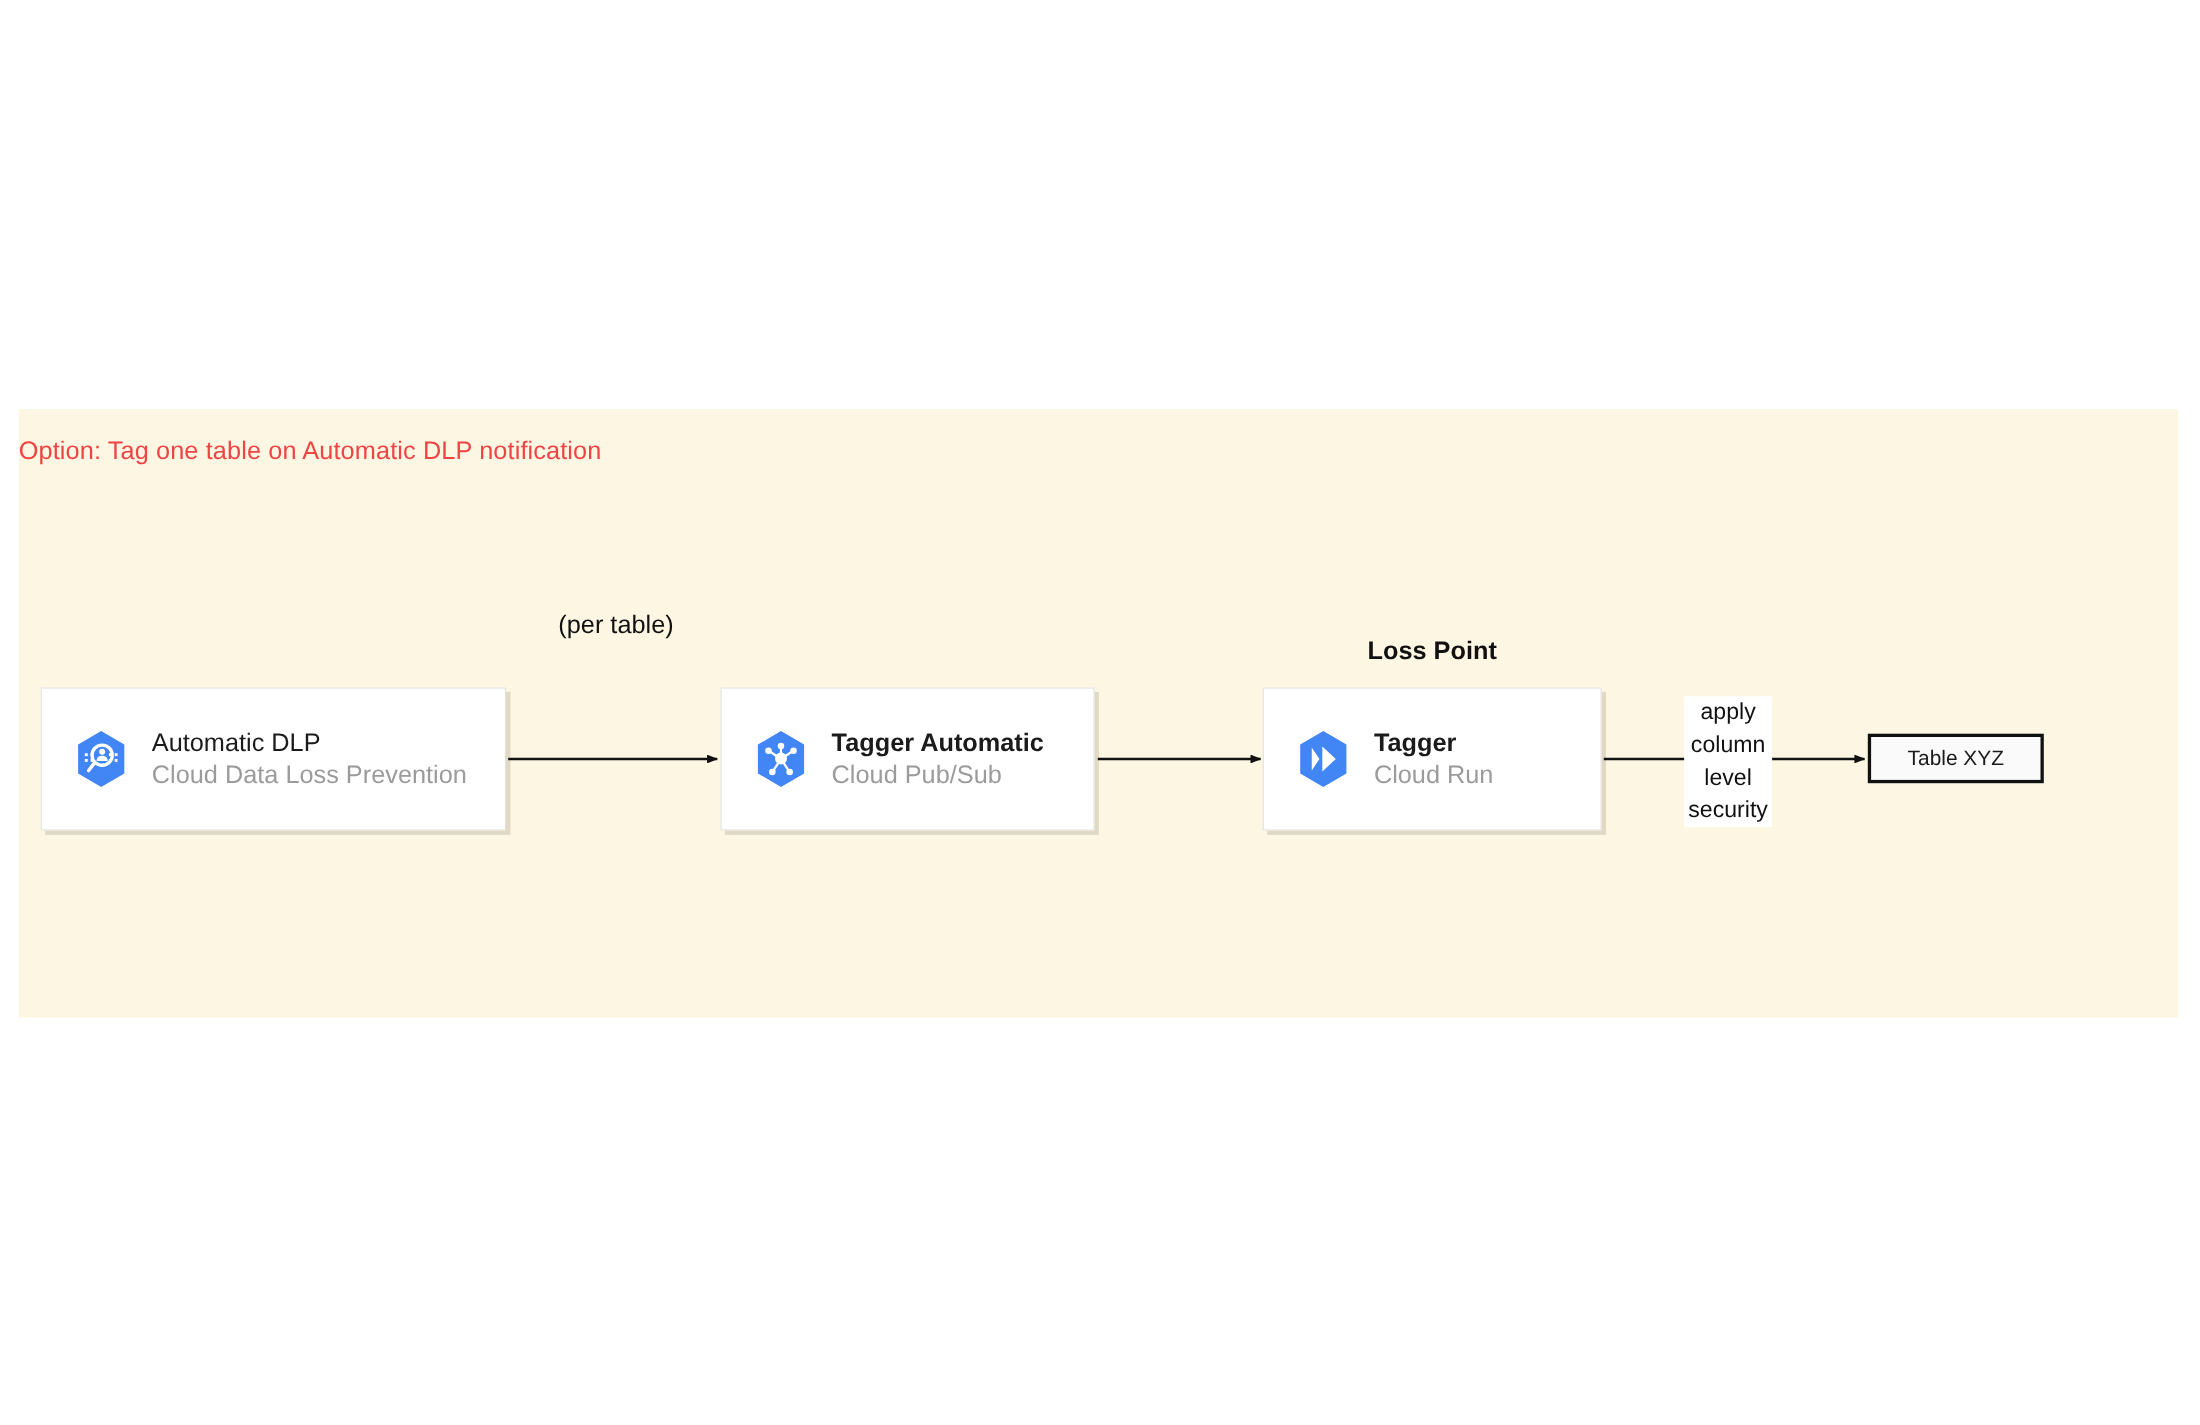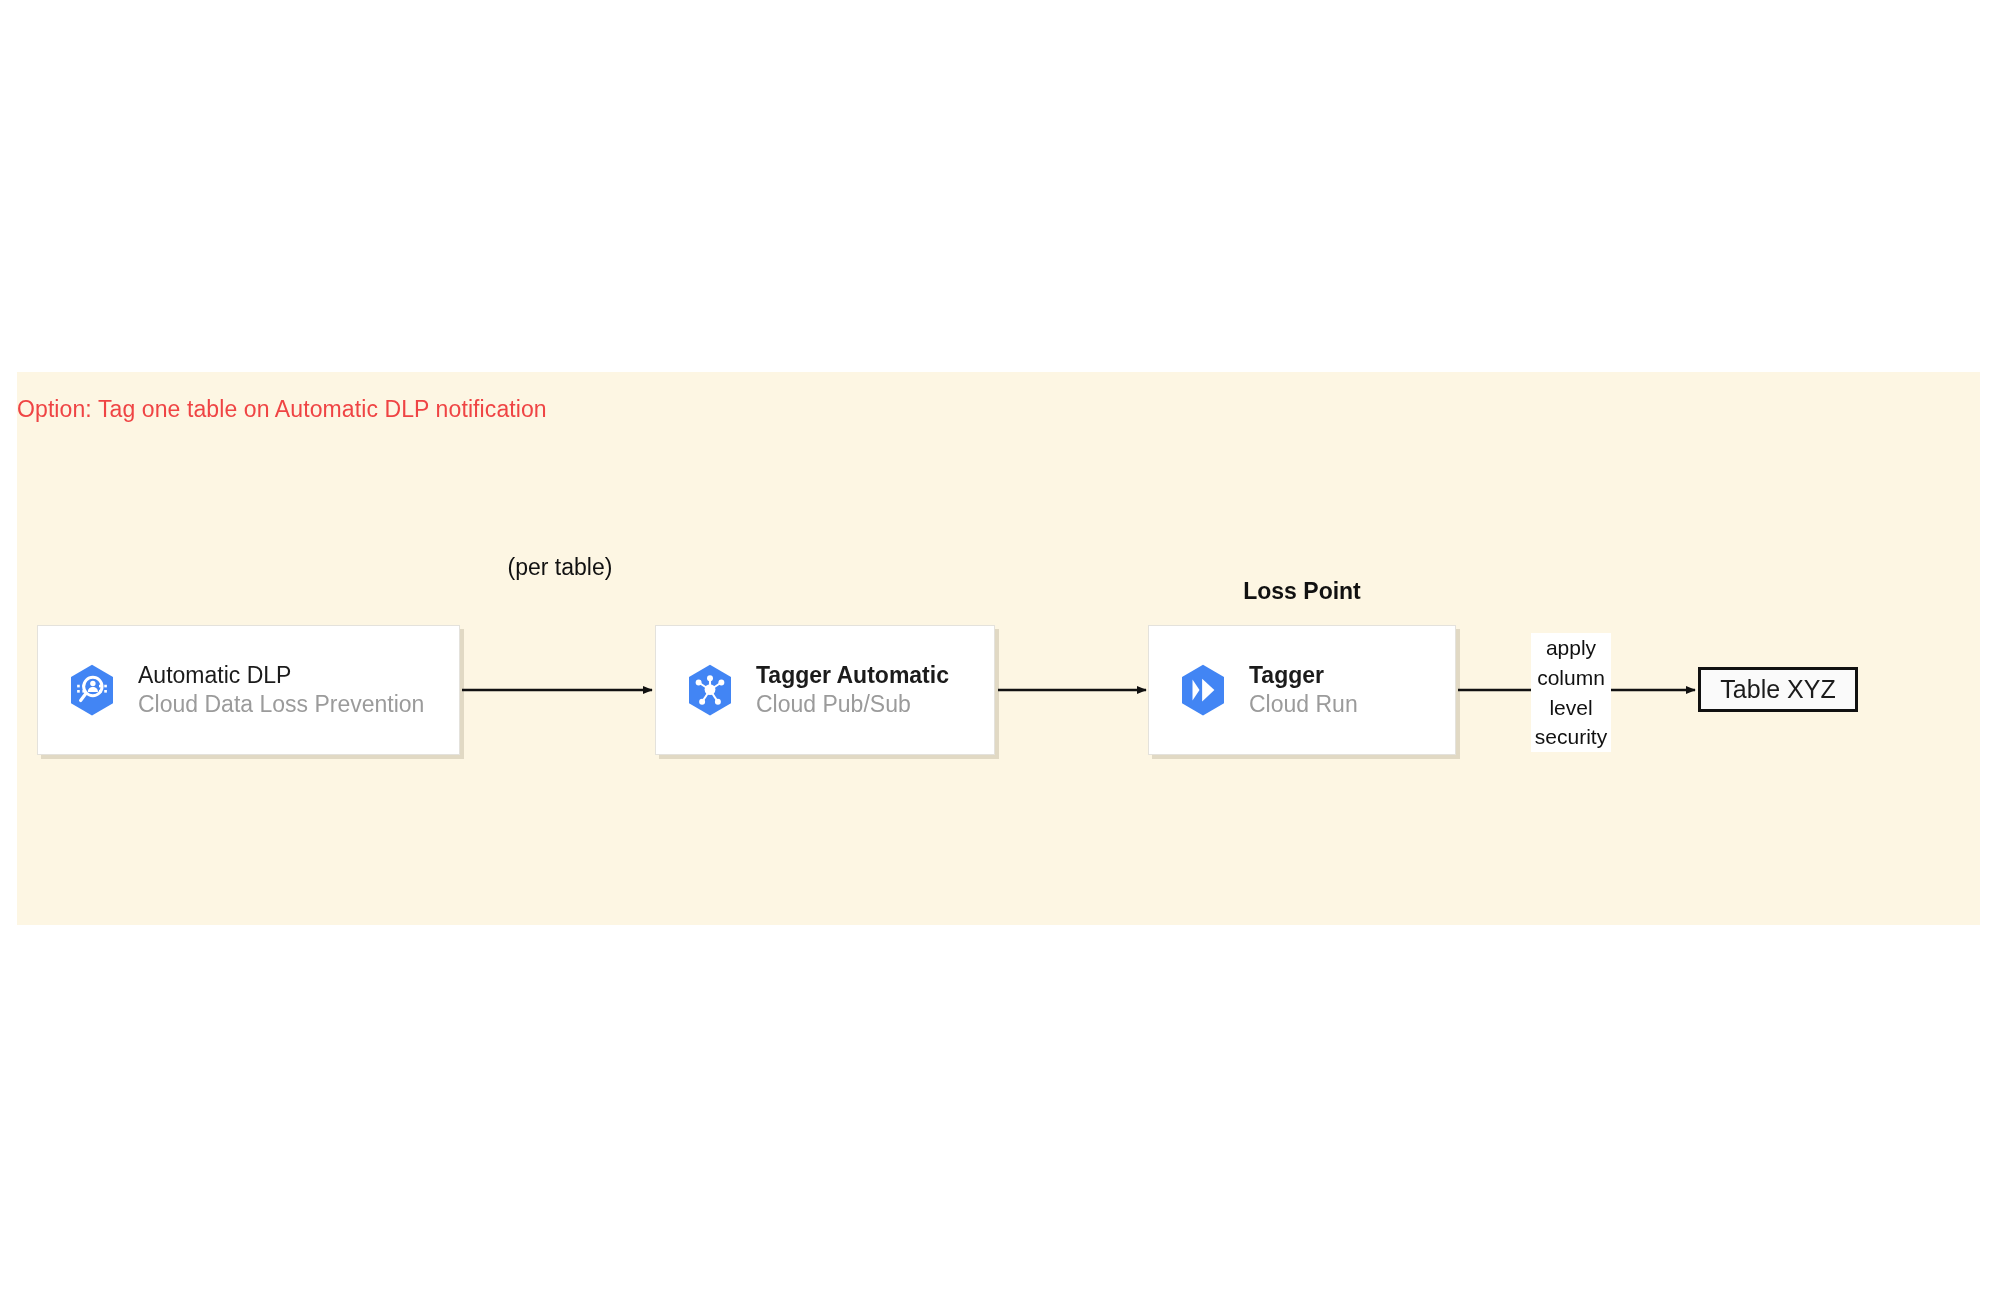--- a/index.html
+++ b/index.html
@@ -118,21 +118,21 @@
     left: 1698px;
     top: 667px;
     width: 160px;
     height: 45px;
     border: 3px solid #111111;
     background: #fafafa;
     box-sizing: border-box;
     display: flex;
     align-items: center;
     justify-content: center;
-    font-size: 25px;
+    font-size: 19px;
     color: #1b1b1b;
   }
 
   
   #connectors {
     position: absolute;
     left: 0;
     top: 0;
     width: 2000px;
     height: 1295px;

